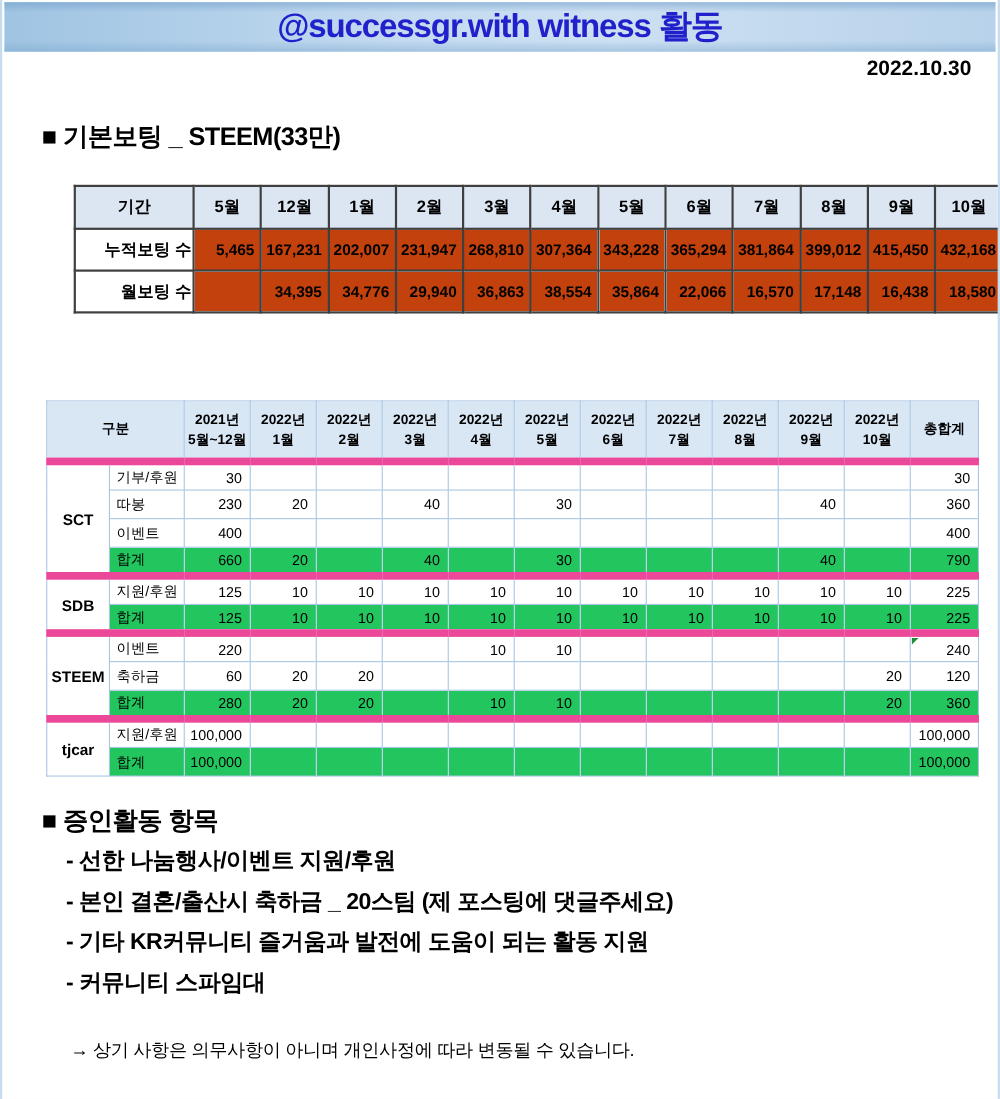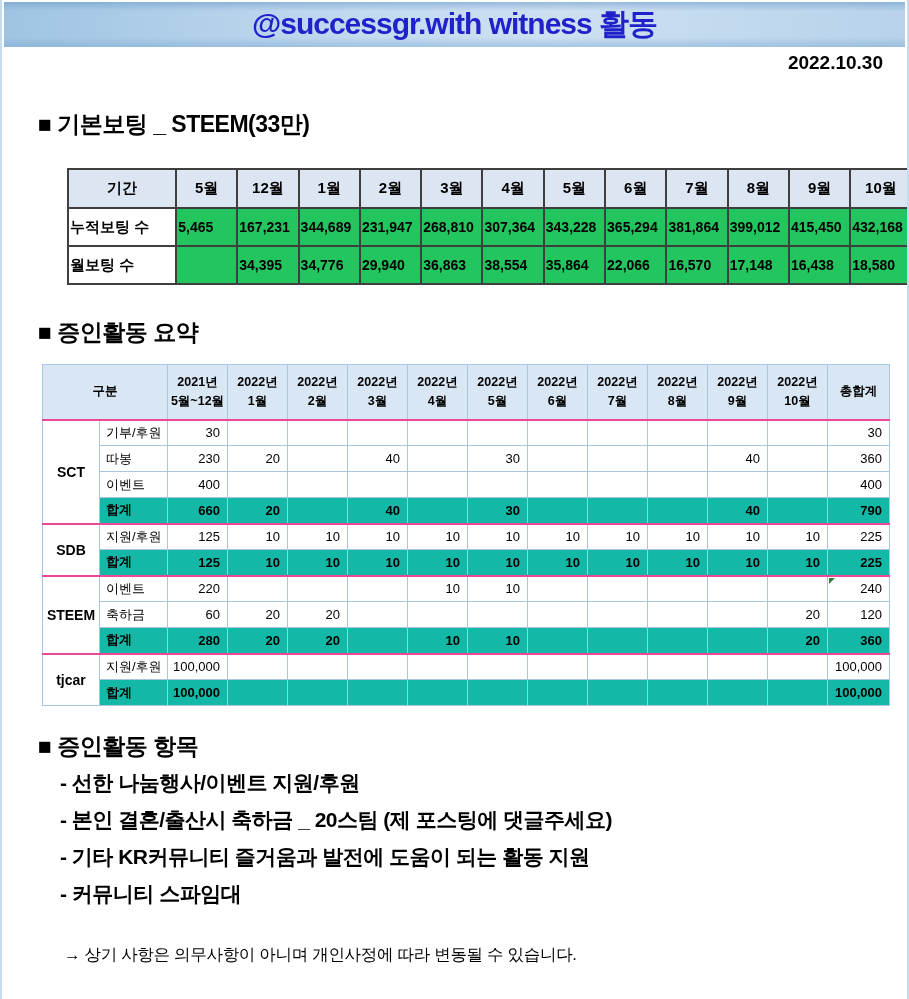--- a/index.html
+++ b/index.html
@@ -33,42 +33,42 @@
   
   .t1{
     position:absolute; left:40px; top:168px;
     border-collapse:collapse; table-layout:fixed; width:844px;margin-left:25px;
   }
   .t1 th,.t1 td{
     border:2px solid #3f3f3f; font-weight:bold; overflow:hidden;
     white-space:nowrap; box-sizing:border-box;
   }
   .t1 thead th{ background:#dce6f2; height:39px; font-size:15px; text-align:center;}
-  .t1 tbody th{ background:#fff; height:38px; font-size:15px; text-align:left;}
-  .t1 td{ background:#22c55e; font-size:14px; text-align:right; padding-right:23px;}
+  .t1 tbody th{ background:#fff; height:38px; font-size:15px; text-align:right;}
+  .t1 td{ background:#c2410c; font-size:14px; text-align:right; padding-right:5px;}
   
   .t2{
     position:absolute; left:40px; top:364px;
     border-collapse:collapse; table-layout:fixed; width:847px;
     border:1px solid #8ab0d6;
   }
   .t2 th,.t2 td{
     border:1px solid #a9c7e3; box-sizing:border-box; overflow:hidden; white-space:nowrap;
   }
   .t2 thead th{
     background:#d9e7f5; font-size:12.5px; font-weight:bold; height:55px;
     text-align:center; line-height:1.5; padding:0;
   }
   .t2 thead th span{display:block;}
   .t2 tbody td{ height:26px; font-size:13px; background:#fff;}
   .t2 td.group-label{ text-align:center; font-weight:bold; font-size:14px;}
   .t2 td.item-label{ text-align:left; padding-left:6px;}
   .t2 td.t2-num{ text-align:right; padding-right:7px;}
-  .t2 tr.total-row td{ background:#14b8a6; font-weight:bold;}
-  .t2 tr.group-start td{ border-top:2px solid #ec4899;margin-top:47px;}
+  .t2 tr.total-row td{ background:#22c55e; font-weight:normal;}
+  .t2 tr.group-start td{ border-top:7px solid #ec4899;margin-top:47px;}
   .t2 td.marker{ position:relative;}
   .t2 td.marker::before{
     content:""; position:absolute; top:1px; left:1px; width:0; height:0;
     border-top:6px solid #1f8b3a; border-right:6px solid transparent;
   }
   
   .bullets{
     position:absolute; left:58px; top:766px; right:20px;
     list-style:none; margin:0; padding:0;
   }
@@ -125,21 +125,21 @@
           <th>8월</th>
           <th>9월</th>
           <th>10월</th>
         </tr>
       </thead>
     <tbody id="t1-body">
         <tr>
           <th class="t1-label">누적보팅 수</th>
           <td class="t1-num">5,465</td>
           <td class="t1-num">167,231</td>
-          <td class="t1-num">344,689</td>
+          <td class="t1-num">202,007</td>
           <td class="t1-num">231,947</td>
           <td class="t1-num">268,810</td>
           <td class="t1-num">307,364</td>
           <td class="t1-num">343,228</td>
           <td class="t1-num">365,294</td>
           <td class="t1-num">381,864</td>
           <td class="t1-num">399,012</td>
           <td class="t1-num">415,450</td>
           <td class="t1-num">432,168</td>
         </tr>
@@ -154,21 +154,20 @@
           <td class="t1-num">35,864</td>
           <td class="t1-num">22,066</td>
           <td class="t1-num">16,570</td>
           <td class="t1-num">17,148</td>
           <td class="t1-num">16,438</td>
           <td class="t1-num">18,580</td>
         </tr>
       </tbody>
   </table>
 
-  <div class="sec-title" id="sec2">■ 증인활동 요약</div>
 
   <table class="t2">
     <colgroup id="t2-cols">
         <col style="width: 57px;">
         <col style="width: 68px;">
         <col style="width: 60px;">
         <col style="width: 60px;">
         <col style="width: 60px;">
         <col style="width: 60px;">
         <col style="width: 60px;">

